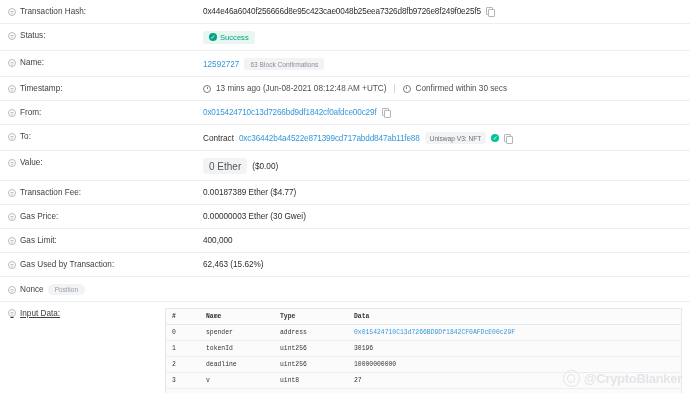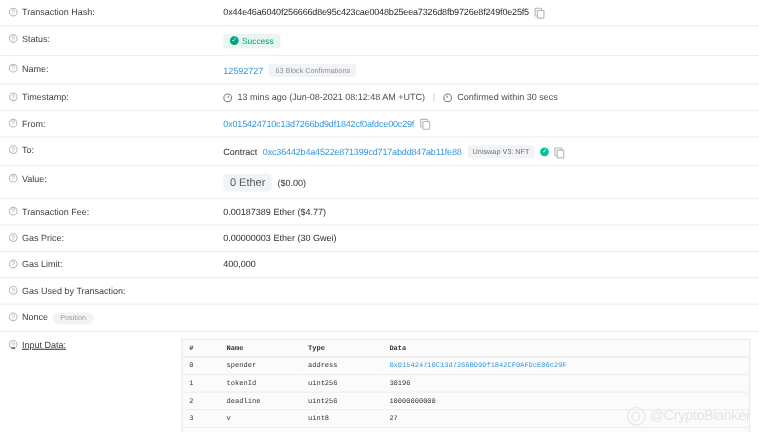--- a/index.html
+++ b/index.html
@@ -28,21 +28,21 @@
     display: flex;
     align-items: flex-start;
     border-bottom: 1px solid #eceef0;
     padding: 0;
     min-height: 23px;
   }
   .row-label {
     width: 165px;
     flex: 0 0 165px;
     display: flex;
-    align-items: flex-start;
+    align-items: center;
     gap: 4px;
     padding: 7px 0 6px 8px;
     box-sizing: border-box;
     color: #3b3f44;
     font-size: 8.2px;
     white-space: nowrap;
   }
   .row-value {
     flex: 1 1 auto;
     padding: 7px 8px 6px 0;
@@ -235,24 +235,25 @@
   .col-type { width: 62px; }
   .col-data { width: auto; }
   td.data-cell .link { font-family: "Liberation Mono", monospace; }
 
   
   .watermark {
     position: absolute;
     right: 8px;
     bottom: 6px;
     display: flex;
+    align-items: center;
     gap: 4px;
     color: #e3e5e8;
     font-size: 13px;
-    font-weight: normal;
+    font-weight: bold;
     pointer-events: none;
     user-select: none;
     letter-spacing: -0.3px;
   }
   .weibo-logo {
     width: 15px; height: 15px;
     border: 1.6px solid #e3e5e8;
     border-radius: 50%;
     position: relative;
     flex: 0 0 auto;
@@ -384,20 +385,23 @@
     <div class="row-value">
       <span>400,000</span>
     </div>
   </div>
 
   <div class="row">
     <div class="row-label">
       <span class="help-icon">?</span>
       <span>Gas Used by Transaction:</span>
     </div>
+    <div class="row-value">
+      <span>62,463 (15.62%)</span>
+    </div>
   </div>
 
   <div class="row">
     <div class="row-label">
       <span class="help-icon">?</span>
       <span>Nonce</span>
       <span class="pill-label">Position</span>
     </div>
   </div>
 

